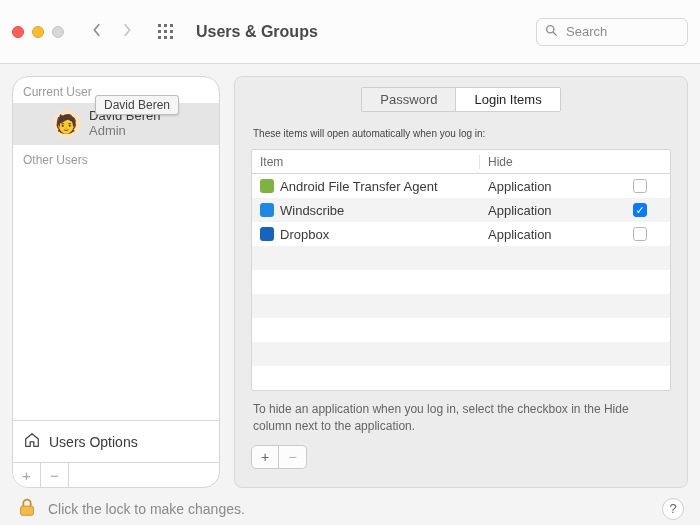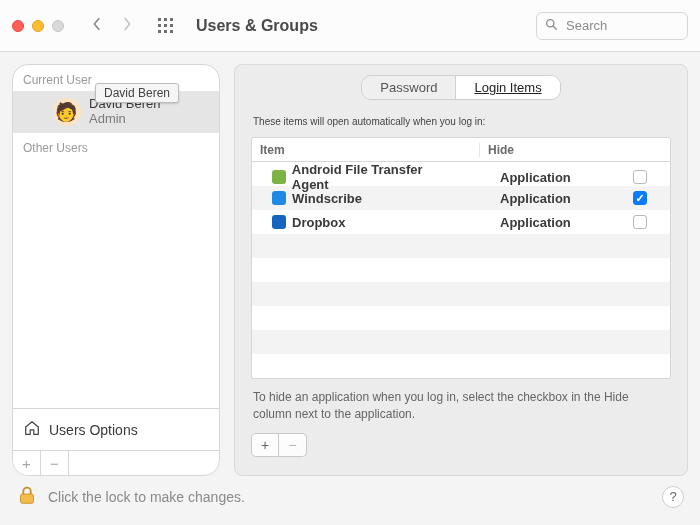--- a/index.html
+++ b/index.html
@@ -8,21 +8,21 @@
     width: 700px;
     height: 525px;
     font-family: -apple-system, "Helvetica Neue", Arial, sans-serif;
     font-size: 13px;
     background: #f4f4f4;
     color: #3a3a3a;
     overflow: hidden;
   }
   
   .toolbar {
-    height: 52px;
+    height: 64px;
     border-bottom: 1px solid #d9d9d9;
     background: #fcfcfc;
     display: flex;
     align-items: center;
     padding: 0 12px;
     gap: 10px;
   }
   .traffic { display: flex; gap: 8px; }
   .traffic span {
     width: 12px; height: 12px; border-radius: 50%;
@@ -122,55 +122,53 @@
     border: 1px solid #d9d9d9;
     border-radius: 8px;
     background: #ececec;
     padding: 10px 16px 14px 16px;
     display: flex; flex-direction: column;
   }
   .seg {
     align-self: center;
     display: flex;
     border: 1px solid #cfcfcf;
-    border-radius: 10px;
+    border-radius: 2px;
     overflow: hidden;
     background: #efefef;
   }
   .seg button {
     border: none; padding: 4px 18px; font-size: 13px; cursor: pointer;
     background: #efefef; color: #555;
   }
   .seg button.active {
     background: #fff; color: #222;
     border-left: 1px solid #cfcfcf;
-    text-decoration: underline;
   }
   .intro { margin: 16px 2px 10px 2px; font-size: 10px; color: #444; }
 
   .table {
     border: 1px solid #d6d6d6; background: #fff;
     border-radius: 2px;
-    font-weight: bold;
   }
   .thead, .trow {
     display: grid;
     grid-template-columns: 1fr 130px 60px;
     align-items: center;
     height: 24px;
   }
   .thead {
     border-bottom: 1px solid #d6d6d6;
     font-size: 12px; color: #6a6a6a;
   }
   .thead > div { padding: 0 8px; border-right: 1px solid #e4e4e4; }
   .thead > div:last-child { border-right: none; }
   .trow { font-size: 13px; }
   .trow.alt { background: #f3f3f3; }
-  .tcell { padding: 0 20px; display: flex; align-items: center; gap: 6px; }
+  .tcell { padding: 0 8px; display: flex; align-items: center; gap: 6px; }
   .tcell.hide { justify-content: center; }
   .app-icon {
     width: 14px; height: 14px; border-radius: 3px; display: inline-block;
   }
   .ic-android { background: #7cb342; }
   .ic-wind    { background: #1e88e5; }
   .ic-drop    { background: #1565c0; }
   .chk {
     width: 14px; height: 14px; border: 1px solid #b8b8b8;
     border-radius: 3px; background: #fff;

